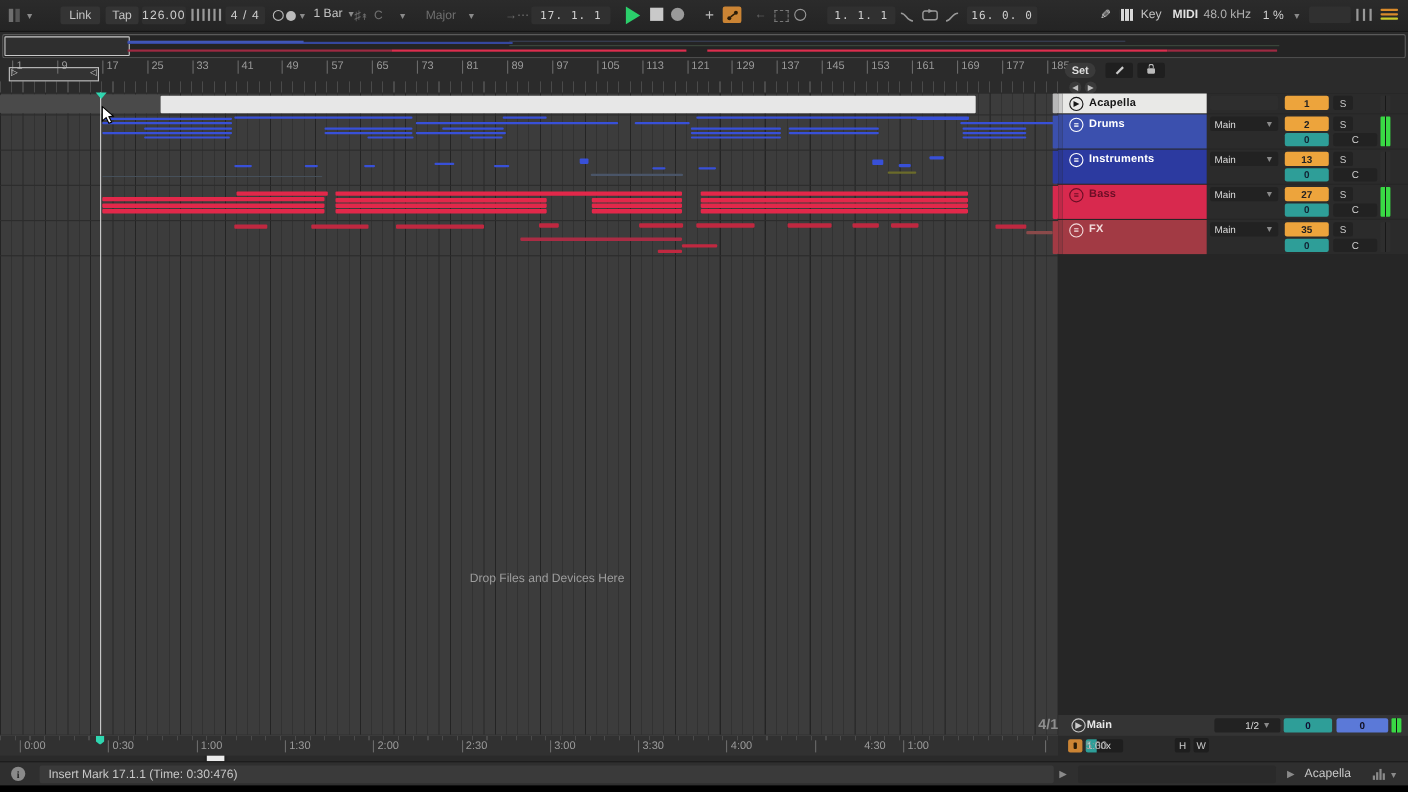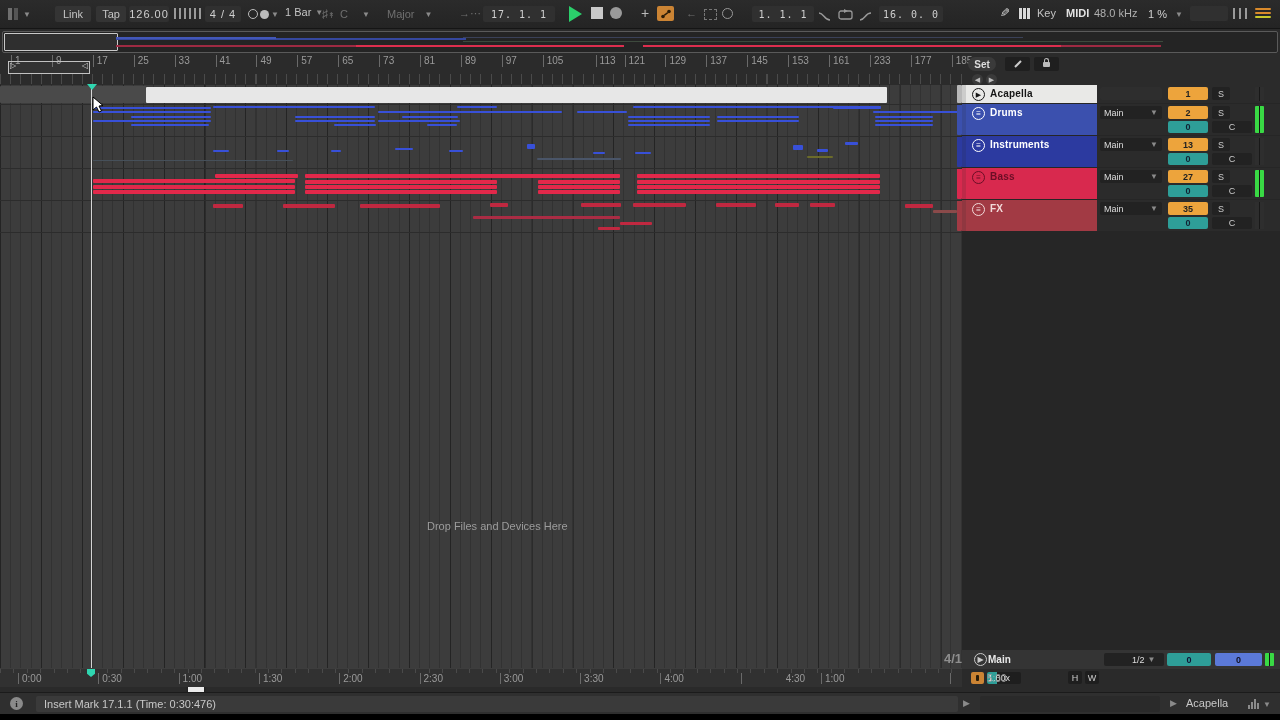--- a/index.html
+++ b/index.html
@@ -194,28 +194,28 @@
         <div class="bar-label" style="left: 174.6px;">33</div>
         <div class="bar-label" style="left: 215.5px;">41</div>
         <div class="bar-label" style="left: 256.4px;">49</div>
         <div class="bar-label" style="left: 297.3px;">57</div>
         <div class="bar-label" style="left: 338.2px;">65</div>
         <div class="bar-label" style="left: 379.1px;">73</div>
         <div class="bar-label" style="left: 420px;">81</div>
         <div class="bar-label" style="left: 460.9px;">89</div>
         <div class="bar-label" style="left: 501.8px;">97</div>
         <div class="bar-label" style="left: 542.7px;">105</div>
-        <div class="bar-label" style="left: 583.6px; margin-left: 12px;">113</div>
+        <div class="bar-label" style="left: 583.6px;">113</div>
         <div class="bar-label" style="left: 624.5px;">121</div>
         <div class="bar-label" style="left: 665.4px;">129</div>
         <div class="bar-label" style="left: 706.3px;">137</div>
         <div class="bar-label" style="left: 747.2px;">145</div>
         <div class="bar-label" style="left: 788.1px;">153</div>
         <div class="bar-label" style="left: 829px;">161</div>
-        <div class="bar-label" style="left: 869.9px;">233</div>
+        <div class="bar-label" style="left: 869.9px;">169</div>
         <div class="bar-label" style="left: 910.8px;">177</div>
         <div class="bar-label" style="left: 951.7px;">185</div>
       </div>
     <div id="minor-ticks" class="abs"></div>
     <div id="loop-brace" class="abs">
       <span style="position:absolute;left:1px;top:-1px;font-size:8px;color:#ccc;">▷</span>
       <span style="position:absolute;right:1px;top:-1px;font-size:8px;color:#ccc;">◁</span>
     </div>
     <div class="abs" style="left:968px;top:4px;width:28px;height:14px;background:#3a3a3a;border-radius:7px;color:#ddd;font-size:10px;font-weight:bold;display:flex;align-items:center;justify-content:center;">
         <span>Set</span>

